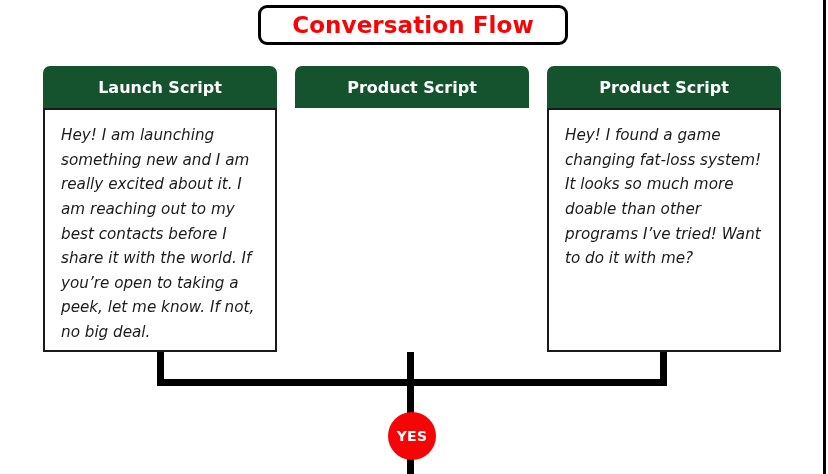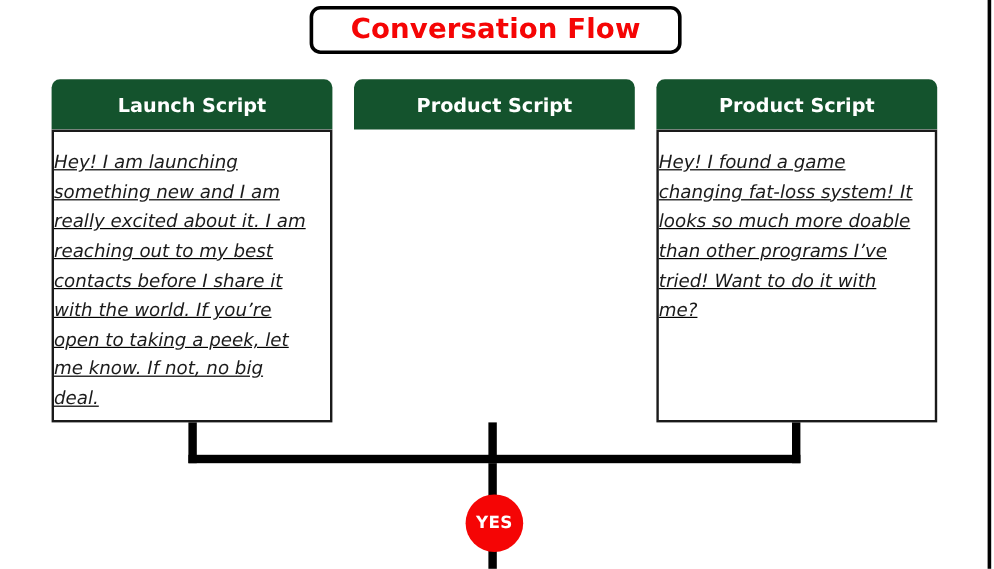--- a/index.html
+++ b/index.html
@@ -85,22 +85,21 @@
   }
   .card-body {
     position: absolute;
     left: 0;
     top: 42px;
     width: 100%;
     height: 244px;
     box-sizing: border-box;
     background: #ffffff;
     border: 2px solid #1a1a1a;
-    padding: 13px 14px 10px 0;
-    text-decoration: underline;
+    padding: 13px 14px 10px 16px;
   }
   .card-body-text {
     font-size: 15.2px;
     font-style: italic;
     line-height: 1.62;
     color: #1b1b1b;
   }
 
   #card-launch   { left: 43px; }
   #card-business { left: 295px; }

